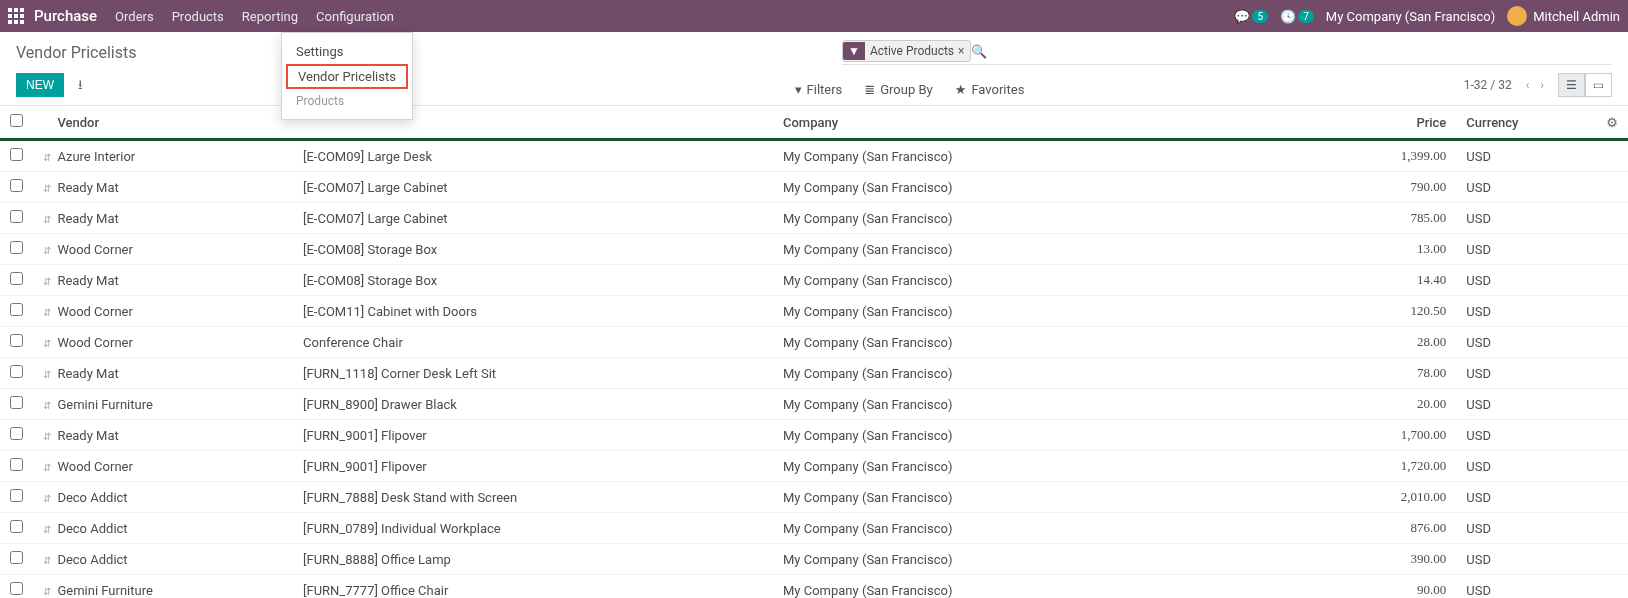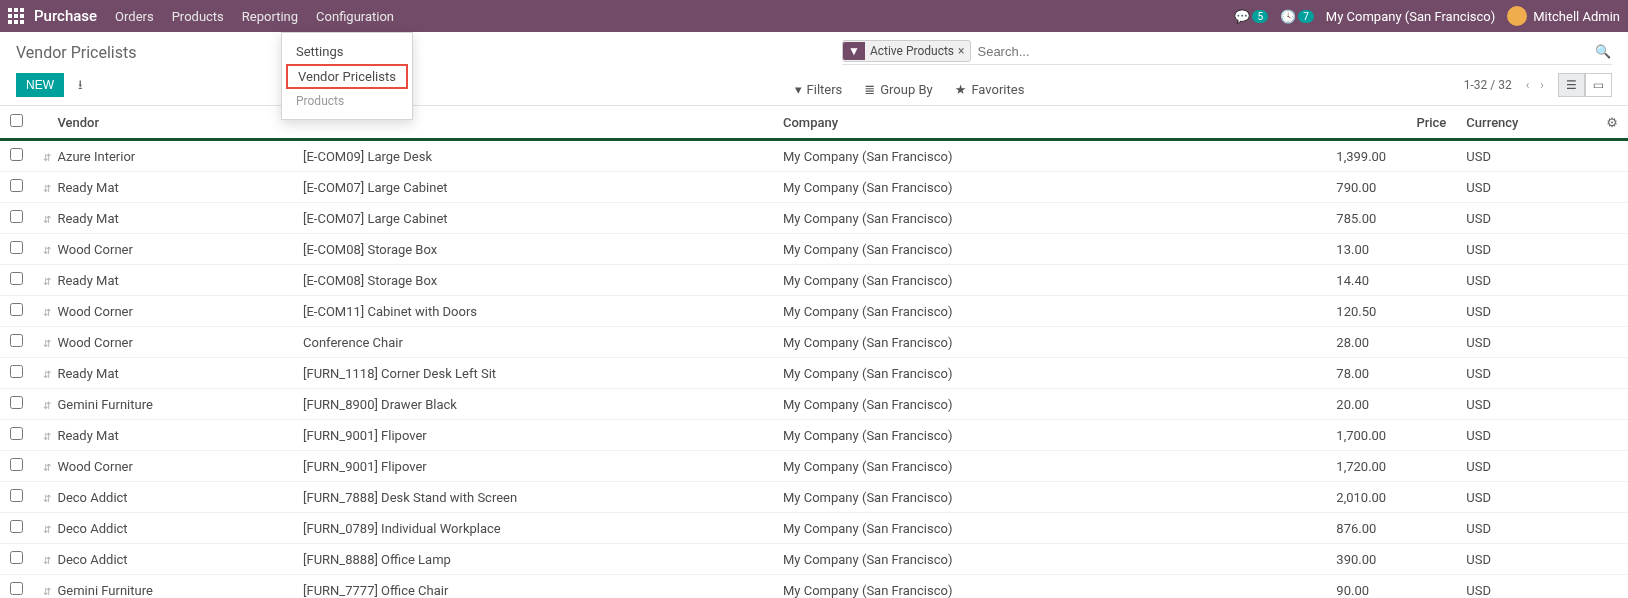--- a/index.html
+++ b/index.html
@@ -40,21 +40,21 @@
 .dropdown { position: absolute; top: 0px; left: 281px; background: #fff; border: 1px solid #d5d5d5; box-shadow: 0 4px 12px rgba(0,0,0,0.15); width: 132px; padding: 6px 0; z-index: 100; }
 .dd-item { padding: 5px 14px; font-size: 13px; color: #4c4c4c; cursor: pointer; }
 .dd-header { padding: 5px 14px; font-size: 12px; color: #999; cursor: default; }
 .dd-sub { padding: 5px 14px 5px 22px; font-size: 13px; color: #4c4c4c; cursor: pointer; }
 .dd-highlight { border: 2px solid #e74c3c; margin: 0 4px; padding: 3px 10px; }
 
 table { width: 100%; border-collapse: collapse; background: #fff; }
 th { text-align: left; font-weight: 500; padding: 8px 10px; border-bottom: 3px solid #14532d; color: #4c4c4c; background: #fff; }
 th.price { text-align: right; }
 td { padding: 7px 10px; border-bottom: 1px solid #f0f0f0; }
-td.price { text-align: left; }
+td.price { text-align: right; font-family: Liberation Serif, serif; }
 .chk { width: 30px; text-align: center; }
 .chk input { cursor: pointer; }
 .sort-handle { color: #aaa; margin-right: 6px; cursor: grab; font-size: 10px; }
 .gear-th { width: 30px; text-align: center; color: #666; cursor: pointer; }
 .content-wrap { position: relative; }
 </style>
 </head>
 <body>
 
 <div class="topbar">
@@ -90,21 +90,20 @@
 <div class="content-wrap">
 <div class="subhead">
   <div class="subhead-row1">
     <span class="page-title">Vendor Pricelists</span>
     <div class="search-area">
       <span class="facet">
         <span class="facet-icon">▼</span>
         <span>Active Products</span>
         <span class="facet-x">×</span>
       </span>
-      <input class="search-input" placeholder="Search..." style="">
       <span class="search-glass">🔍</span>
     </div>
   </div>
   <div class="subhead-row2">
     <button class="new-btn">NEW</button>
     <span class="dl-btn">⭳</span>
     <div class="filters-group" style="position:absolute; left:795px;">
       <span class="fbtn">
             <span>▾</span>
             <span>Filters</span>

